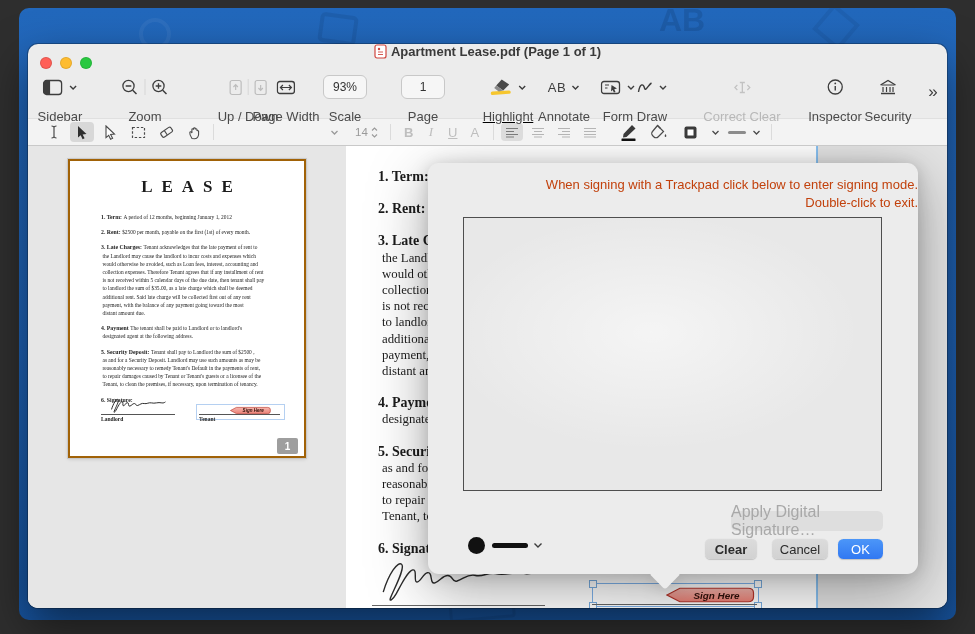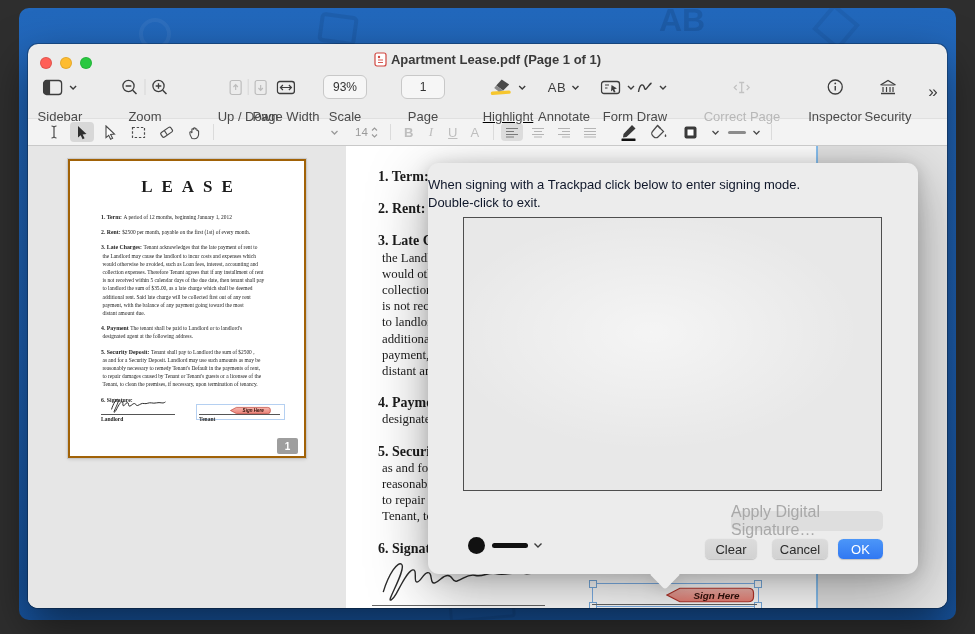--- a/index.html
+++ b/index.html
@@ -12,21 +12,21 @@
   .wp-shape1{position:absolute;left:300px;top:6px;width:30px;height:22px;border:4px solid rgba(0,20,50,0.10);border-radius:5px;transform:rotate(8deg);}
   .wp-shape2{position:absolute;left:120px;top:10px;width:24px;height:24px;border:4px solid rgba(255,255,255,0.05);border-radius:50%;}
   .wp-shape3{position:absolute;left:430px;top:588px;width:60px;height:18px;border:3px solid rgba(0,20,50,0.10);border-radius:4px;transform:rotate(-5deg);}
   .wp-shape4{position:absolute;left:800px;top:2px;width:26px;height:26px;border:4px solid rgba(0,20,50,0.08);transform:rotate(40deg);}
 
   
   .window{position:absolute;left:28px;top:44px;width:919px;height:564px;border-radius:10px;
           background:#ECECEC;box-shadow:0 18px 45px rgba(0,0,0,0.5),0 0 0 1px rgba(0,0,0,0.25);overflow:hidden;}
 
   
-  .titlebar{position:relative;height:30px;display:flex;align-items:center;justify-content:center;gap:4px;}
+  .titlebar{position:relative;height:30px;display:flex;justify-content:center;gap:4px;}
   .lights{position:absolute;left:12px;top:13px;display:flex;gap:8px;}
   .light{width:12px;height:12px;border-radius:50%;}
   .light.red{background:#FF5F57;box-shadow:inset 0 0 0 1px rgba(0,0,0,0.12);}
   .light.yellow{background:#FEBC2F;box-shadow:inset 0 0 0 1px rgba(0,0,0,0.10);}
   .light.green{background:#28C840;box-shadow:inset 0 0 0 1px rgba(0,0,0,0.10);}
   .win-title{font-size:13px;font-weight:bold;color:#3A3A3A;}
 
   
   .toolbar{position:relative;height:44px;}
   .tb-item{position:absolute;top:1px;display:flex;flex-direction:column;align-items:center;transform:translateX(-50%);}
@@ -81,21 +81,21 @@
   .sel-rect{position:absolute;left:246px;top:437px;width:165px;height:22px;border:1px solid rgba(120,175,235,0.95);}
   .handle{position:absolute;width:6px;height:6px;background:#fff;border:1px solid #78ACDF;}
   .guide-line{position:absolute;left:788px;top:0;width:2px;height:468px;background:rgba(110,180,240,0.8);z-index:5;}
 
   
   .dlg-wrap{position:absolute;left:400px;top:17px;z-index:10;
             filter:drop-shadow(0 16px 30px rgba(0,0,0,0.30)) drop-shadow(0 2px 8px rgba(0,0,0,0.18));}
   .dlg{position:relative;width:490px;height:411px;background:#ECECEC;border-radius:11px;}
   .dlg-arrow{position:absolute;left:226px;top:400px;width:22px;height:22px;background:#ECECEC;
              transform:rotate(45deg);border-radius:3px;}
-  .dlg-instr{position:absolute;top:13px;left:0;width:100%;text-align:left;font-size:13px;line-height:18px;color:#0f172a;}
+  .dlg-instr{position:absolute;top:13px;left:0;width:100%;text-align:right;font-size:13px;line-height:18px;color:#c2410c;}
   .sig-canvas{position:absolute;left:35px;top:54px;width:417px;height:272px;border:1.5px solid #4E4E4E;
               background:radial-gradient(ellipse 300px 170px at 45% 42%,rgba(255,255,255,0.55),rgba(255,255,255,0) 70%),#E8E8E8;}
   .btn{position:absolute;height:20px;border-radius:5.5px;display:flex;align-items:center;justify-content:center;
        font-size:13px;color:#2B2B2B;background:linear-gradient(#DCDCDC,#D2D2D2);box-shadow:0 0.5px 1px rgba(0,0,0,0.18);}
   .btn.disabled{background:#DEDEDE;color:#A8A8A8;box-shadow:none;font-size:16px;}
   .btn.primary{background:linear-gradient(#4C96F8,#3178F2);color:#FFFFFF;}
   .stroke-swatch{position:absolute;left:40px;top:374px;width:17px;height:17px;border-radius:50%;background:#111;}
   .stroke-line{position:absolute;left:64px;top:380px;width:36px;height:5px;border-radius:2.5px;background:#111;}
   .stroke-chev{position:absolute;left:105px;top:378px;}
 
@@ -252,21 +252,21 @@
         <div class="tb-label">Draw</div>
       </div>
 
       <div class="tb-item" style="left:714px;">
         <div class="tb-iconrow">
           <svg width="18" height="15" viewBox="0 0 18 15">
             <path d="M9 2.5 V12.5 M6.5 2.5 h5 M6.5 12.5 h5" stroke="#C2C2C2" stroke-width="1.3" fill="none"></path>
             <path d="M4 5 L1.5 7.5 L4 10 M14 5 L16.5 7.5 L14 10" stroke="#C2C2C2" stroke-width="1.2" fill="none"></path>
           </svg>
         </div>
-        <div class="tb-label dis">Correct Page</div>
+        <div class="tb-label dis">Correct Clear</div>
       </div>
 
       <div class="tb-item" style="left:807px;align-items:center;">
         <div class="tb-iconrow">
           <svg width="18" height="18" viewBox="0 0 18 18">
             <circle cx="9" cy="9" r="7" fill="none" stroke="#3D3D3D" stroke-width="1.3"></circle>
             <line x1="9" y1="8" x2="9" y2="12.5" stroke="#3D3D3D" stroke-width="1.4"></line>
             <circle cx="9" cy="5.4" r="0.9" fill="#3D3D3D"></circle>
           </svg>
         </div>
@@ -510,21 +510,21 @@
             <div>When signing with a Trackpad click below to enter signing mode.</div>
             <div>Double-click to exit.</div>
           </div>
           <div class="sig-canvas"></div>
           <div class="btn disabled" style="left:303px;top:348px;width:152px;">Apply Digital Signature…</div>
           <div class="stroke-swatch"></div>
           <div class="stroke-line"></div>
           <svg class="stroke-chev" width="10" height="8" viewBox="0 0 10 8">
             <polyline points="1.5,2.5 5,6 8.5,2.5" fill="none" stroke="#3C3C3C" stroke-width="1.4"></polyline>
           </svg>
-          <div class="btn" style="left:277px;top:376px;width:52px;">Clear</div>
+          <div class="btn" style="left:277px;top:376px;width:52px;font-weight:bold;">Clear</div>
           <div class="btn" style="left:344px;top:376px;width:56px;">Cancel</div>
           <div class="btn primary" style="left:410px;top:376px;width:45px;">OK</div>
         </div>
       </div>
 
     </div>
   </div>
 </div>
 
 </body></html>

